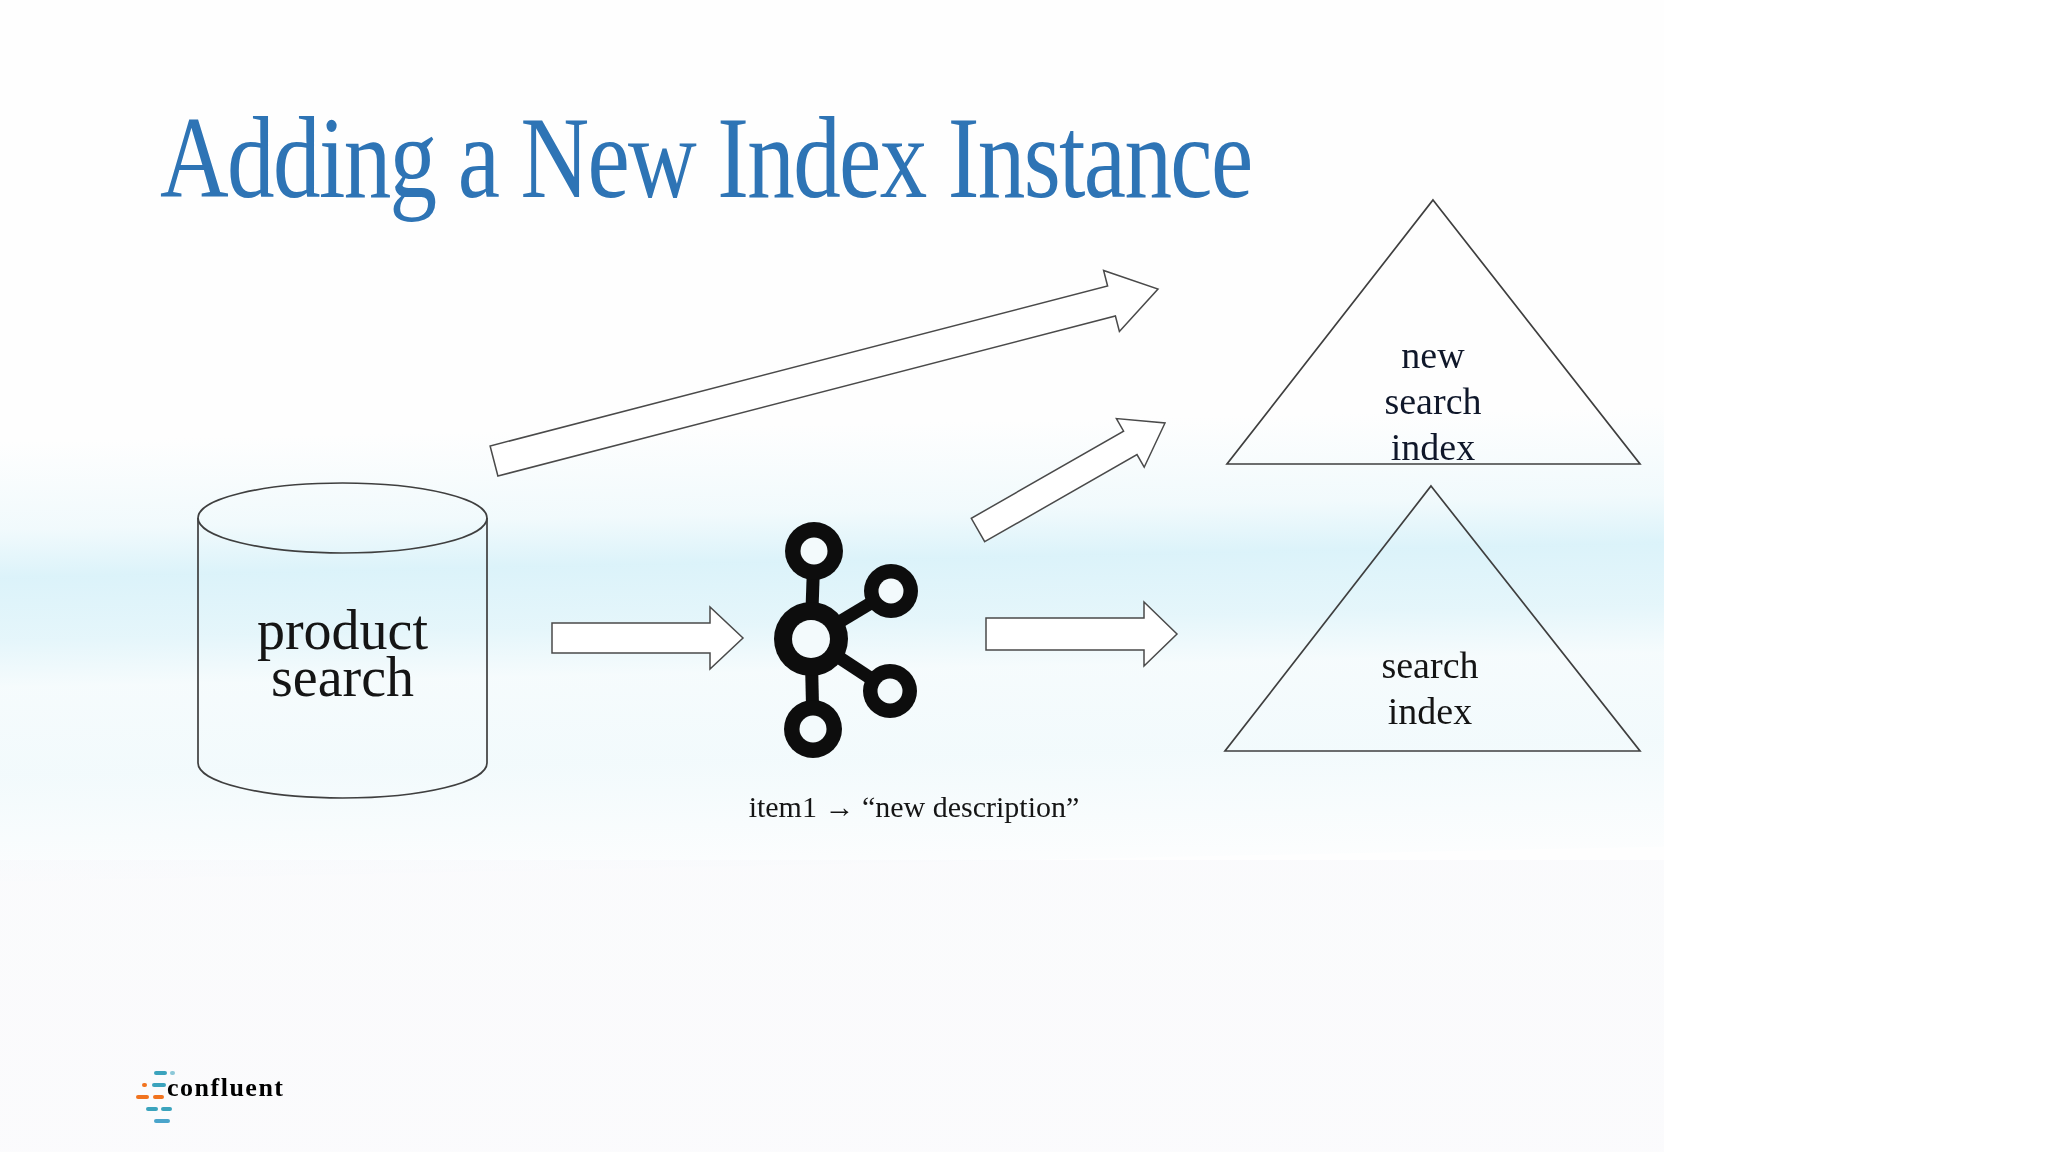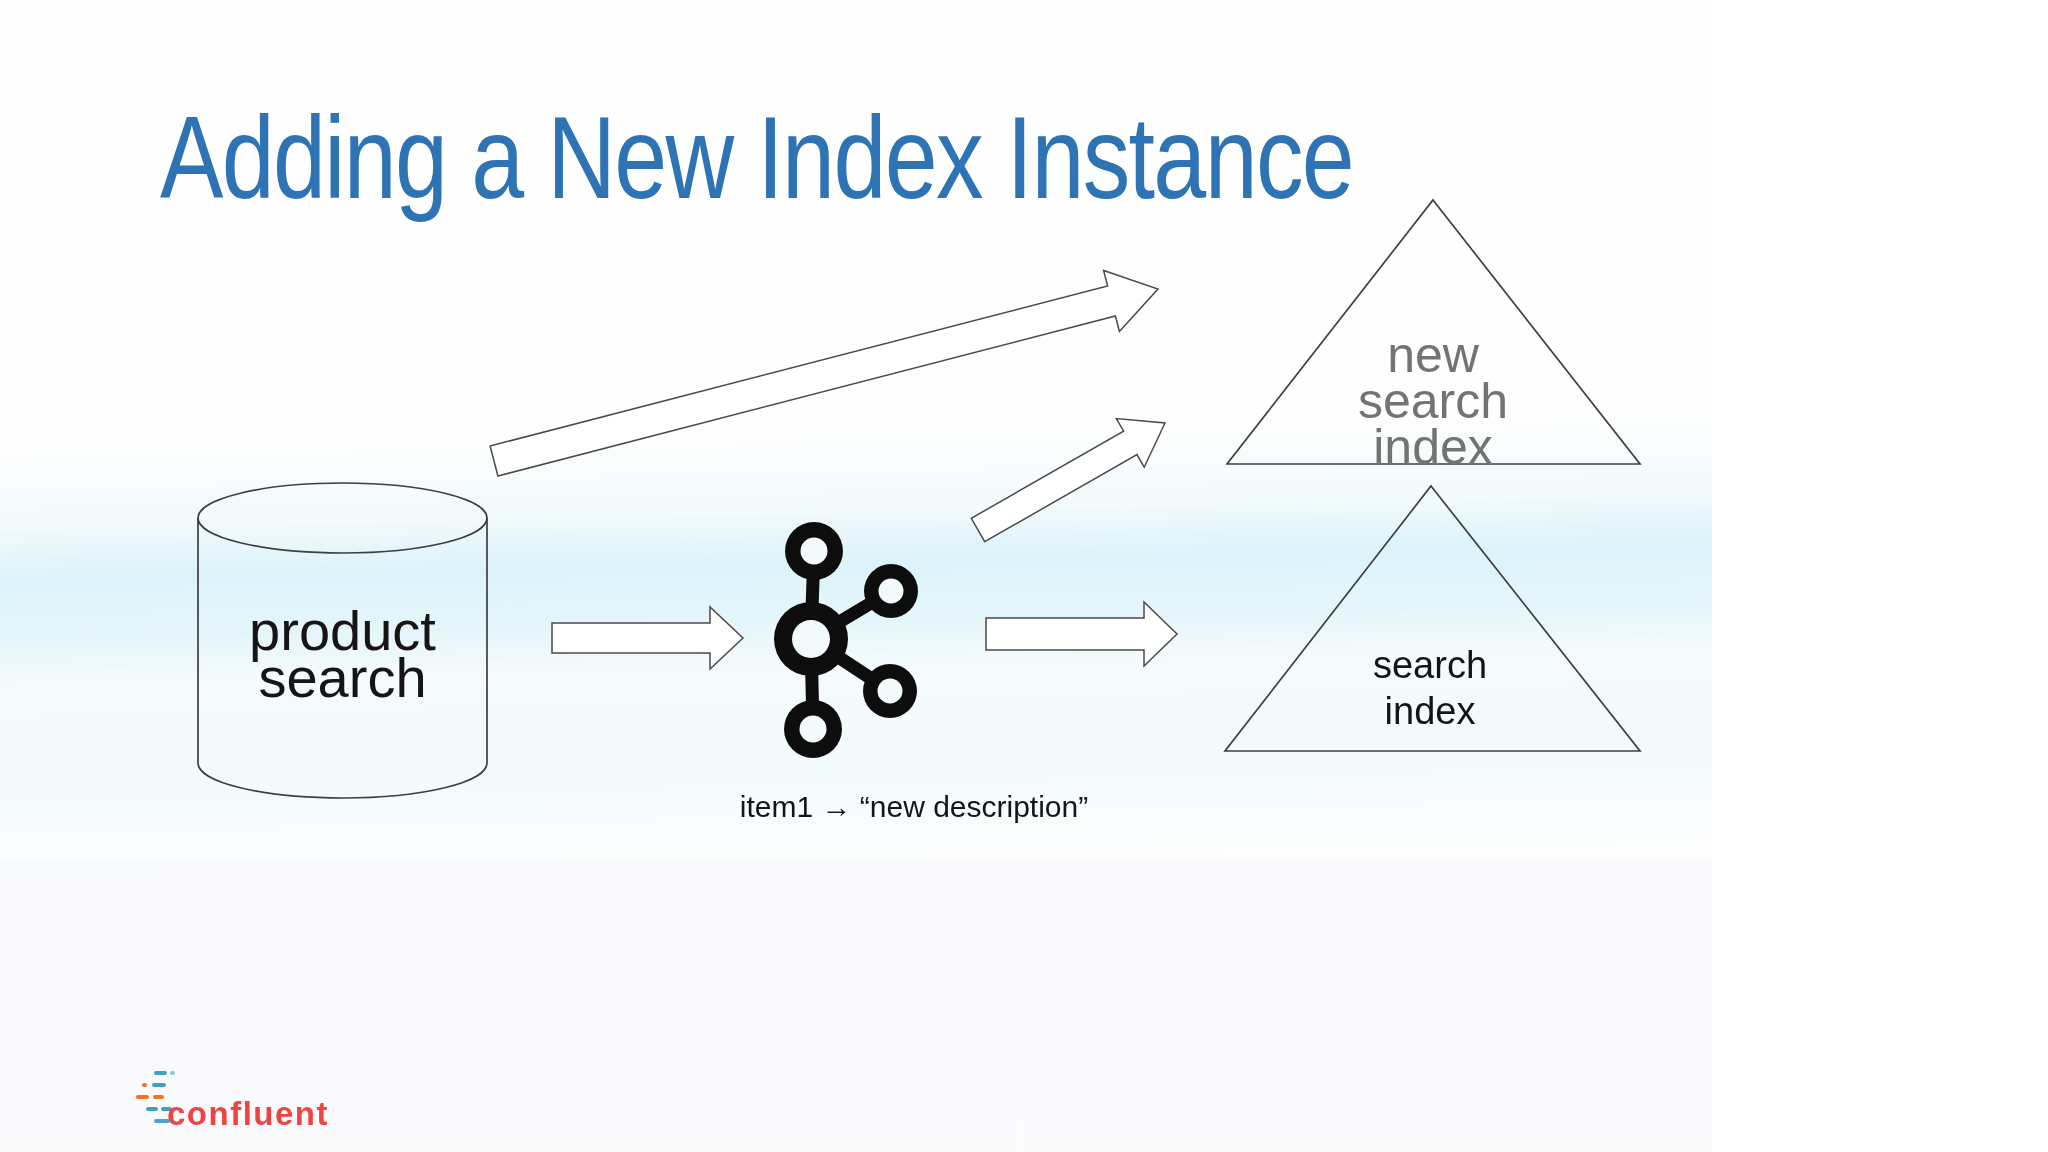--- a/index.html
+++ b/index.html
@@ -1,20 +1,19 @@
 <!DOCTYPE html>
 <html><head>
 <meta charset="utf-8">
 <style>
   html,body{margin:0;padding:0;background:#ffffff;}
   .slide{
     position:relative;width:1664px;height:1152px;overflow:hidden;
     background:#fefefe;
-    font-family:Liberation Sans, sans-serif;
-    padding-left:48px;
+    font-family:Liberation Serif, serif;
   }
   
   .band{position:absolute;left:-40px;width:2128px;pointer-events:none;}
   .band-main{
     top:420px;height:440px;
     background:linear-gradient(180deg,
       rgba(224,245,250,0) 0%,
       rgba(222,244,250,0.40) 20%,
       rgba(205,238,248,0.70) 31%,
       rgba(208,239,248,0.55) 45%,
@@ -36,28 +35,28 @@
   svg.overlay{position:absolute;left:0;top:0;}
   .shape{fill:none;stroke:#3f3f3f;stroke-width:1.7;}
   .block-arrow{fill:#ffffff;stroke:#4a4a4a;stroke-width:1.5;stroke-linejoin:miter;}
   .kafka-bar{stroke:#0d0d0d;stroke-width:13;}
   .kafka-node{fill:#0d0d0d;}
   .kafka-hole{fill:#f3fafc;}
   .label{position:absolute;text-align:center;color:#151515;}
   .label .line{display:block;}
   .db-label{left:198px;top:607px;width:289px;font-size:56px;line-height:47px;}
   .event-label{left:634px;top:783px;width:560px;font-size:30px;line-height:48px;white-space:nowrap;}
-  .tri-label-new{left:1283px;top:332px;width:300px;font-size:50px;line-height:46px;color:#737373;}
+  .tri-label-new{left:1283px;top:332px;width:300px;font-size:38px;line-height:46px;color:#0f172a;}
   .tri-label-old{left:1280px;top:642px;width:300px;font-size:38px;line-height:46px;color:#141414;}
   
   .confluent{position:absolute;left:134px;top:1066px;width:240px;height:64px;}
   .confluent .word{
-    position:absolute;left:33px;top:28px;
-    font-size:33px;font-weight:600;letter-spacing:1.5px;line-height:1.2;
-    color:#ef4444;
+    position:absolute;left:33px;top:6px;
+    font-size:26px;font-weight:600;letter-spacing:1.5px;line-height:1.2;
+    color:#000000;
   }
   .dash{position:absolute;height:4px;border-radius:2px;}
   .d-teal{background:#3BA3BD;}
   .d-lteal{background:#8CC8D8;}
   .d-orange{background:#F1731F;}
   .d-blue{background:#4AA4CB;}
 </style>
 </head>
 <body>
 

